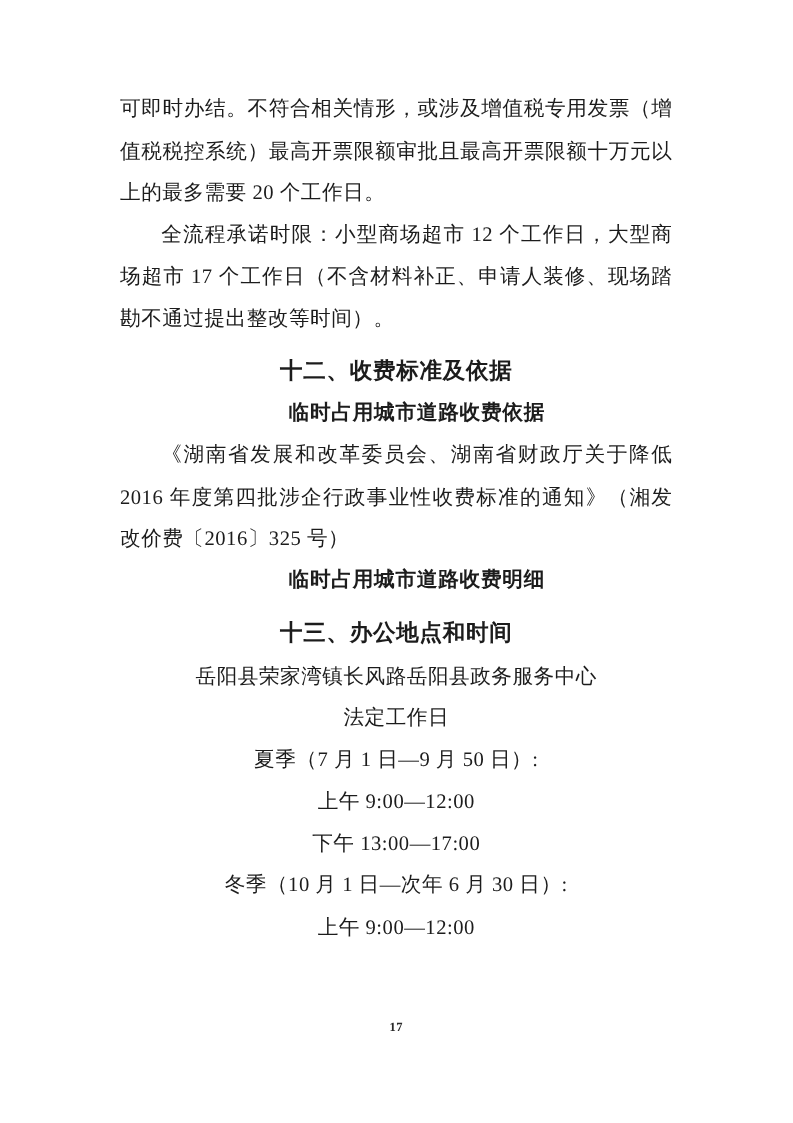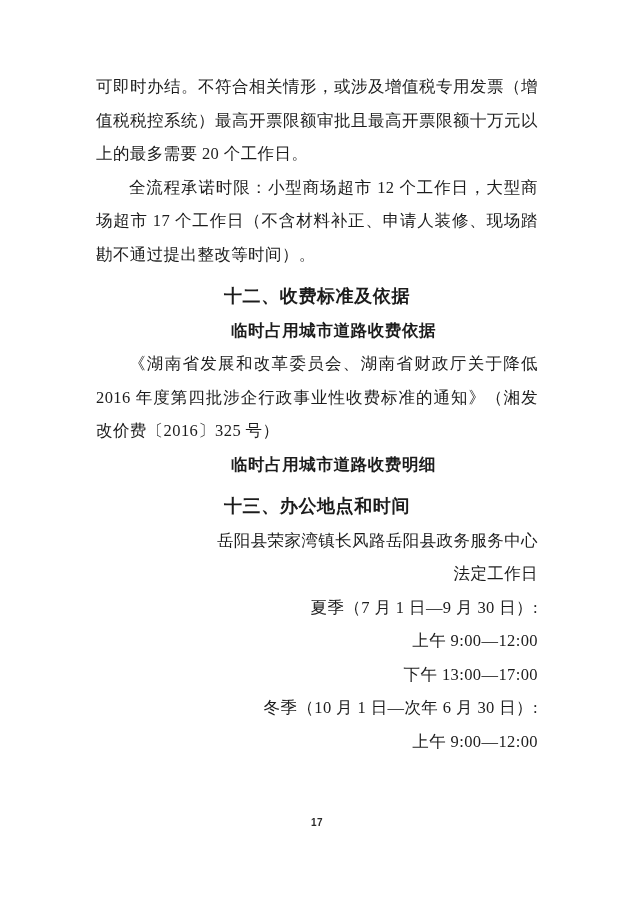--- a/index.html
+++ b/index.html
@@ -30,21 +30,21 @@
     font-size: 16.5px;
     line-height: 33.5px;
     letter-spacing: 0.4px;
     text-align: justify;
     text-justify: inter-character;
   }
   .page p.indent {
     text-indent: 2em;
   }
   .page p.plain {
-    text-align: right;
+    text-align: center;
   }
   .page p.heading {
     font-family: "Liberation Sans", "DejaVu Sans", sans-serif;
     font-weight: bold;
     font-size: 18px;
     letter-spacing: 0.6px;
     margin-top: 9px;
     text-align: center;
   }
   .page p.subheading {
@@ -54,21 +54,21 @@
     letter-spacing: 0.6px;
     text-indent: 2em;
     text-align: center;
   }
   .page-number {
     position: absolute;
     top: 817px;
     left: 0;
     width: 634px;
     text-align: center;
-    font-family: Liberation Sans, sans-serif;
+    font-family: Liberation Serif, serif;
     font-size: 10px;
     font-weight: bold;
     letter-spacing: 0.5px;
     color: #2a2a2a;
   }
 </style>
 </head>
 <body>
 
 <div class="page">
@@ -85,21 +85,21 @@
 
   <p class="subheading">临时占用城市道路收费明细</p>
 
 
   <p class="heading">十三、办公地点和时间</p>
 
   <p class="body plain">岳阳县荣家湾镇长风路岳阳县政务服务中心</p>
 
   <p class="body plain">法定工作日</p>
 
-  <p class="body plain">夏季（7 月 1 日—9 月 30 日）:</p>
+  <p class="body plain">夏季（7 月 1 日—9 月 50 日）:</p>
 
   <p class="body plain">上午 9:00—12:00</p>
 
   <p class="body plain">下午 13:00—17:00</p>
 
   <p class="body plain">冬季（10 月 1 日—次年 6 月 30 日）:</p>
 
   <p class="body plain">上午 9:00—12:00</p>
 
   <div class="page-number">17</div>

